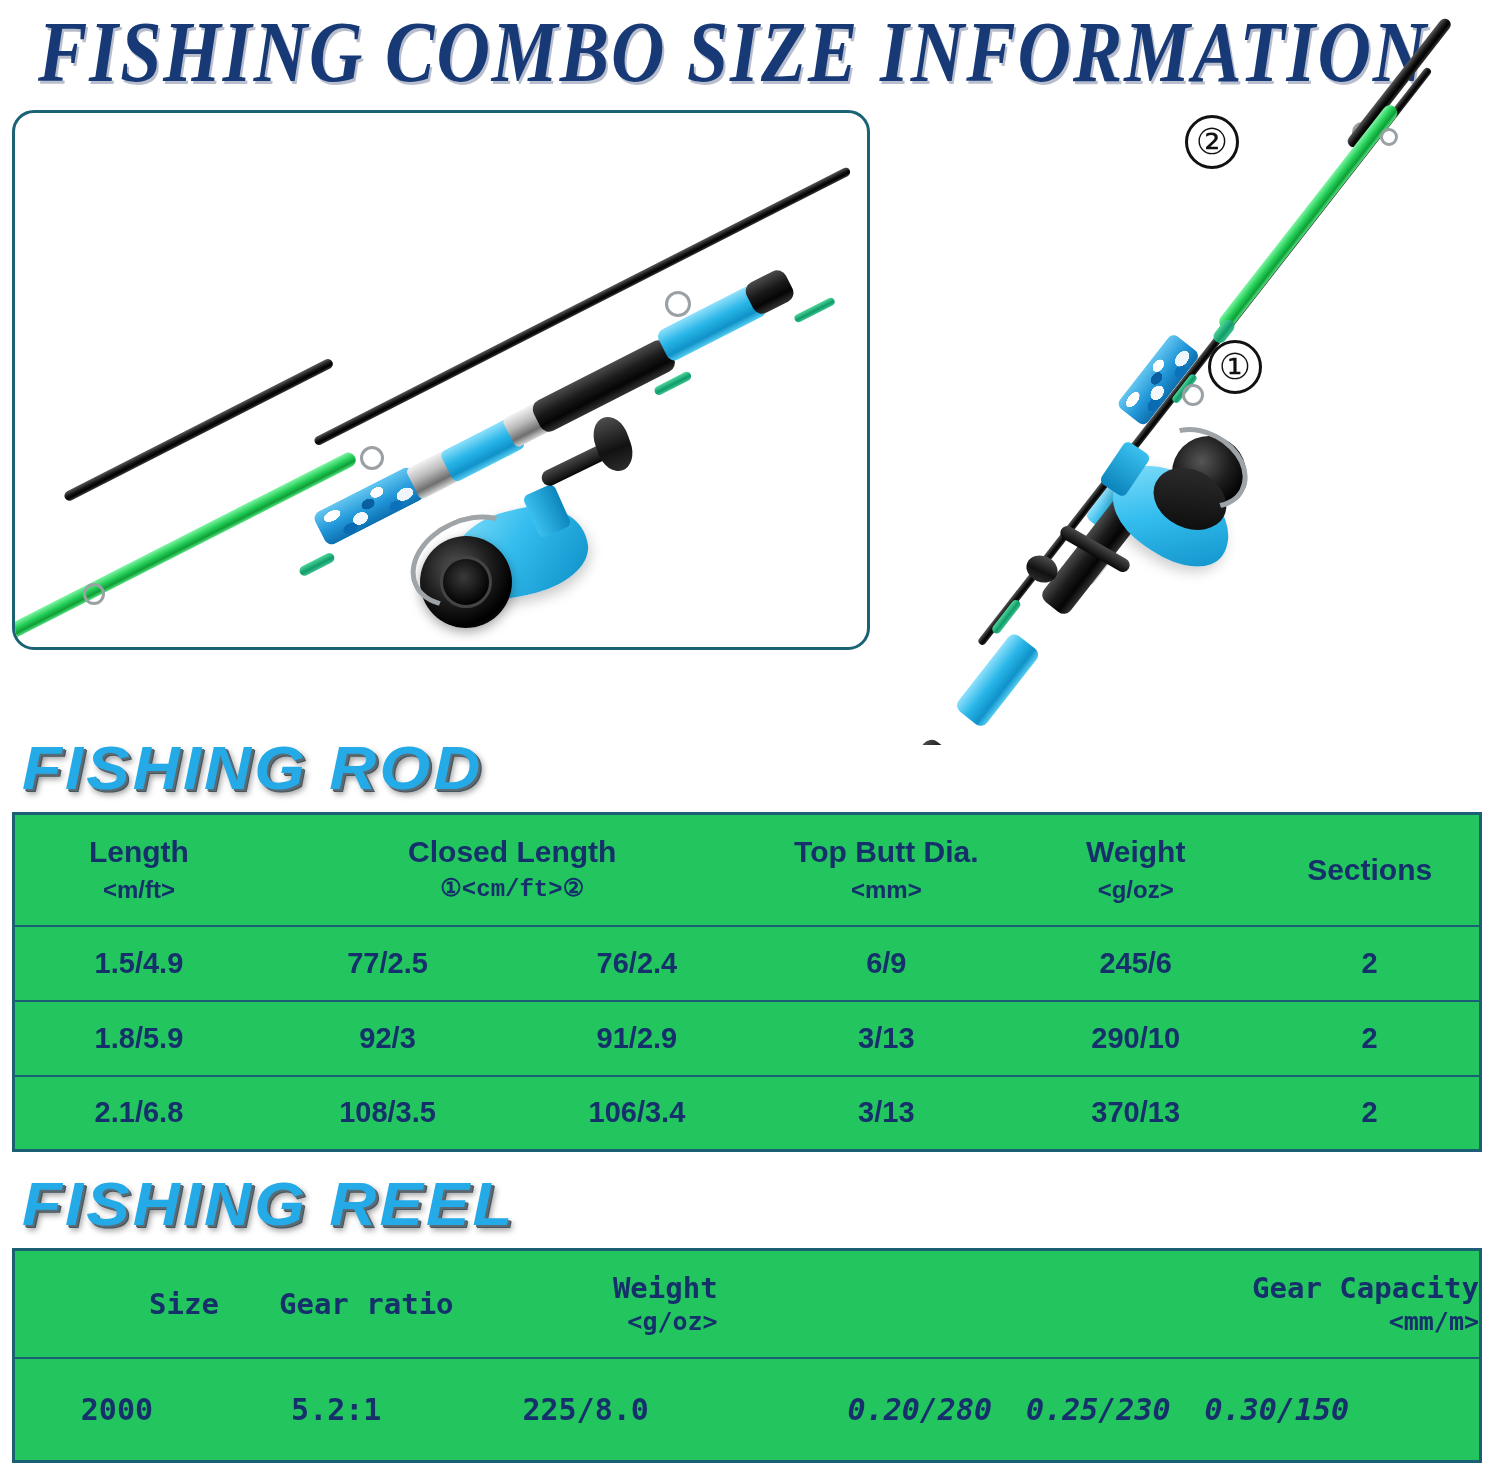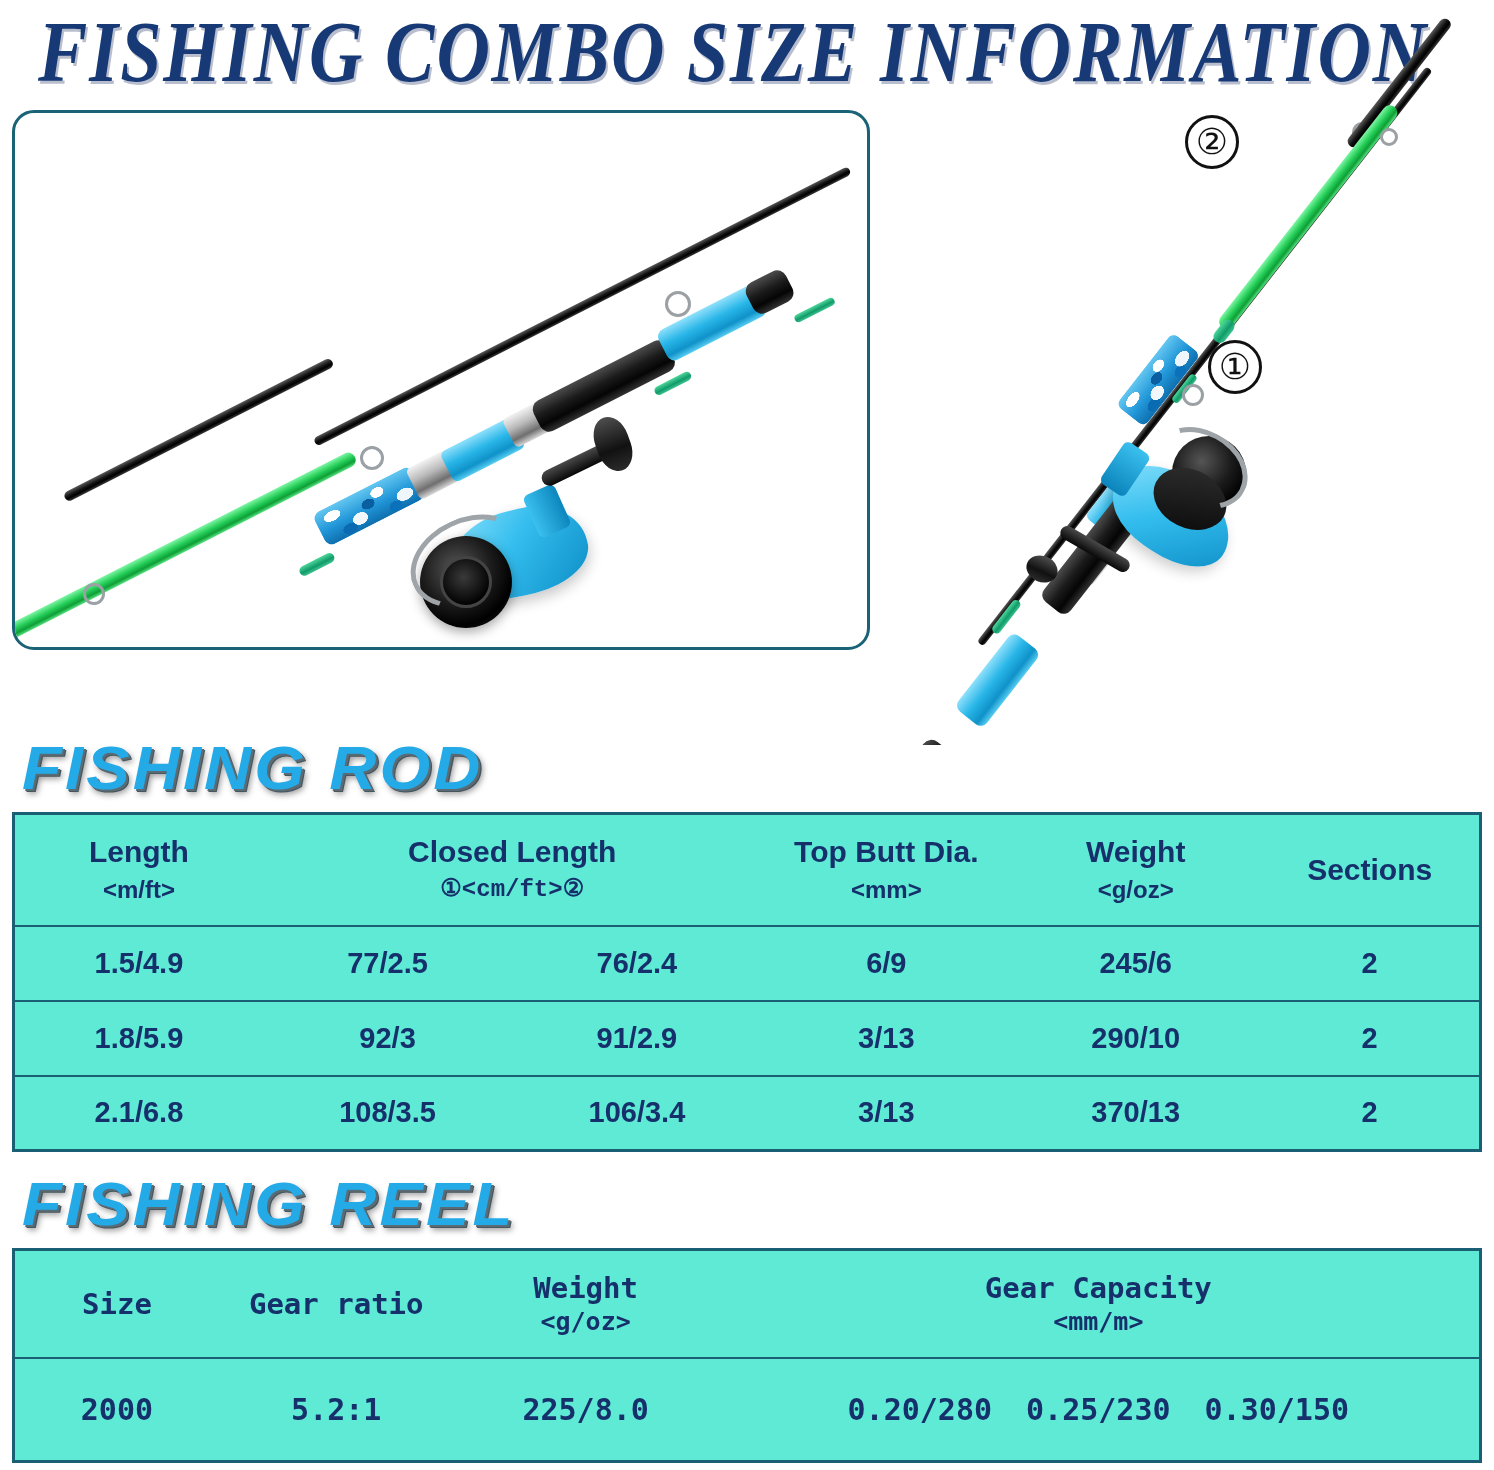--- a/index.html
+++ b/index.html
@@ -112,21 +112,21 @@
       4px 5px 6px rgba(0,0,0,0.42);
     transform: scaleX(1.05);
     transform-origin: left center;
   }
 
   
   .tbl {
     position: absolute;
     border: 3px solid #1a5f73;
     border-collapse: collapse;
-    background: #5eead4;
+    background: #22c55e;
     table-layout: fixed;
   }
   .tbl td, .tbl th {
     border: 0;
     border-top: 2px solid #1a5f73;
     text-align: center;
     vertical-align: middle;
     color: #15306b;
     font-weight: bold;
     padding: 0;
@@ -138,25 +138,25 @@
   #rod-table th .h-main { font-size: 30px; font-weight: bold; display:block; line-height: 36px; }
   #rod-table th .h-unit { font-size: 24px; font-weight: bold; display:block; line-height: 32px; margin-top: 4px; }
   #rod-table th { height: 112px; }
   #rod-table tbody td { height: 75px; font-size: 29px; }
 
   
   #reel-table {
     left: 12px; top: 1248px; width: 1470px; height: 215px;
     font-family: "DejaVu Sans Mono", monospace;
   }
-  #reel-table th { height: 108px; font-family: "DejaVu Sans Mono", monospace; }
+  #reel-table th { height: 108px; font-family: "DejaVu Sans Mono", monospace; text-align: right; }
   #reel-table th .h-main { font-size: 29px; font-weight: bold; display:block; line-height: 36px; }
   #reel-table th .h-unit { font-size: 25px; font-weight: bold; display:block; line-height: 32px; }
   #reel-table tbody td { height: 104px; font-size: 30px; font-family: "DejaVu Sans Mono", monospace; }
-  .lc-wrap { display: flex; justify-content: center; gap: 34px; }
+  .lc-wrap { display: flex; justify-content: center; gap: 34px; font-style: italic; }
 
   .nowrap { white-space: nowrap; font-family: Liberation Mono, monospace; }
 </style>
 </head>
 <body>
 
 <div class="main-title">FISHING COMBO SIZE INFORMATION</div>
 
 <div class="photo-box">
 

